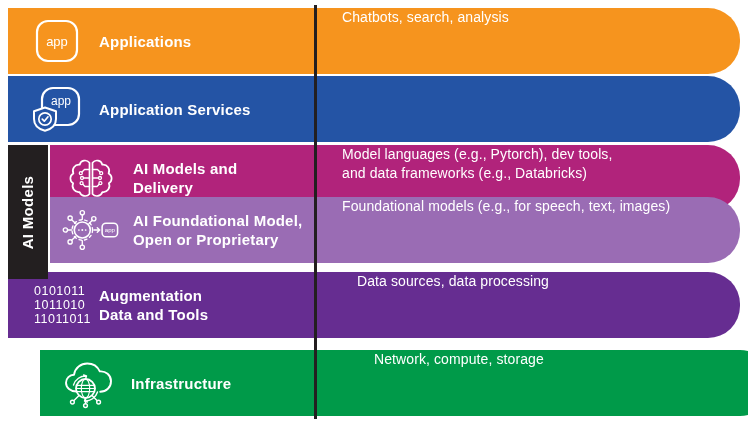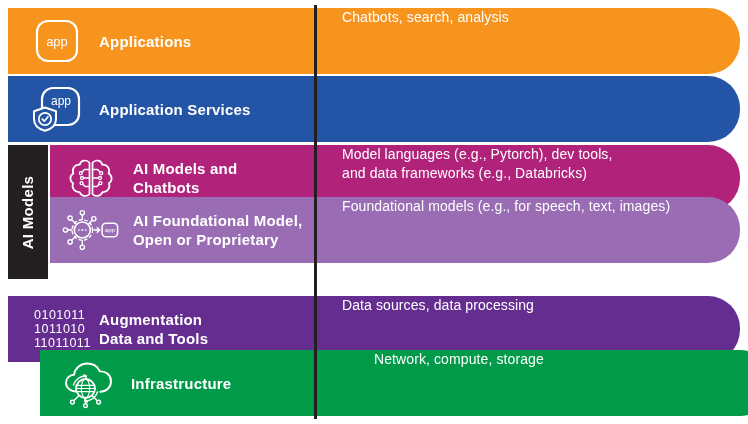--- a/index.html
+++ b/index.html
@@ -16,21 +16,21 @@
     transform:rotate(-90deg);white-space:nowrap;color:#ffffff;
     font-weight:bold;font-size:15px;letter-spacing:.3px;
   }
   .row{
     position:absolute;left:8px;width:732px;height:66px;
     background:var(--row-color);border-radius:0 32px 32px 0;
     display:flex;color:#ffffff;z-index:1;
   }
   .row.inset{left:50px;width:690px;}
   .row-0{top:8px;}.row-1{top:76px;}.row-2{top:145px;}
-  .row-3{top:197px;}.row-4{top:296px;}.row-5{top:350px;margin-left:32px;}
+  .row-3{top:197px;}.row-4{top:272px;gap:15px;}.row-5{top:350px;margin-left:32px;}
   .cell-left{display:flex;align-items:center;box-sizing:border-box;width:306px;padding-left:20px;flex:none;}
   .row.inset .cell-left{width:264px;padding-left:12px;}
   .icon-box{width:58px;flex:none;display:flex;align-items:center;justify-content:center;}
   .row-title{
     font-weight:bold;font-size:15px;line-height:19px;margin-left:13px;
     white-space:pre-line;letter-spacing:.2px;
   }
   .cell-right{flex:1;display:flex;align-items:flex-start;padding-left:28px;padding-right:20px;box-sizing:border-box;}
   .row-desc{font-size:14px;line-height:19px;white-space:pre-line;letter-spacing:.1px;}
   .binary-text{
@@ -95,21 +95,21 @@
             <circle cx="13.6" cy="27.2" r="1.5" stroke-width="1.3"></circle>
           <path d="M24.5 13.5 H29.5 L32 16" stroke-width="1.4"></path>
             <circle cx="33.2" cy="17.2" r="1.5" stroke-width="1.3"></circle>
           <path d="M24.5 22 H30.5" stroke-width="1.4"></path>
             <circle cx="32" cy="22" r="1.5" stroke-width="1.3"></circle>
           <path d="M24.5 30.5 H29 L31.2 28.3" stroke-width="1.4"></path>
             <circle cx="32.4" cy="27.2" r="1.5" stroke-width="1.3"></circle>
         </svg>
       </div>
       <div class="row-title">AI Models and
-Chatbots</div>
+Delivery</div>
     </div>
     <div class="cell-right">
       <div class="row-desc">Model languages (e.g., Pytorch), dev tools,
 and data frameworks (e.g., Databricks)</div>
     </div>
   </div>
 
   <div class="row row-3 inset" style="--row-color: #9A6CB4;">
     <div class="cell-left">
       <div class="icon-box">

